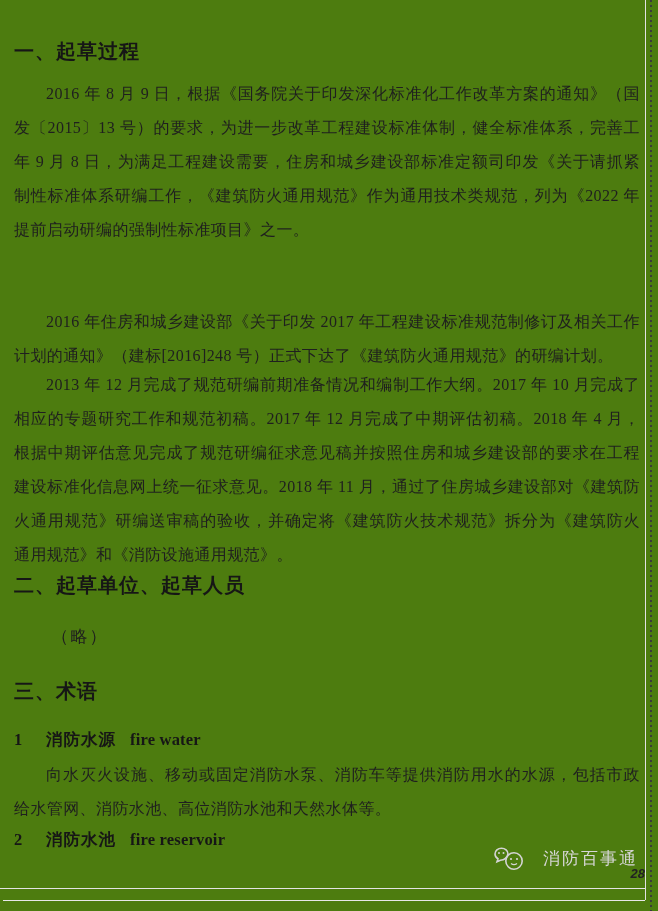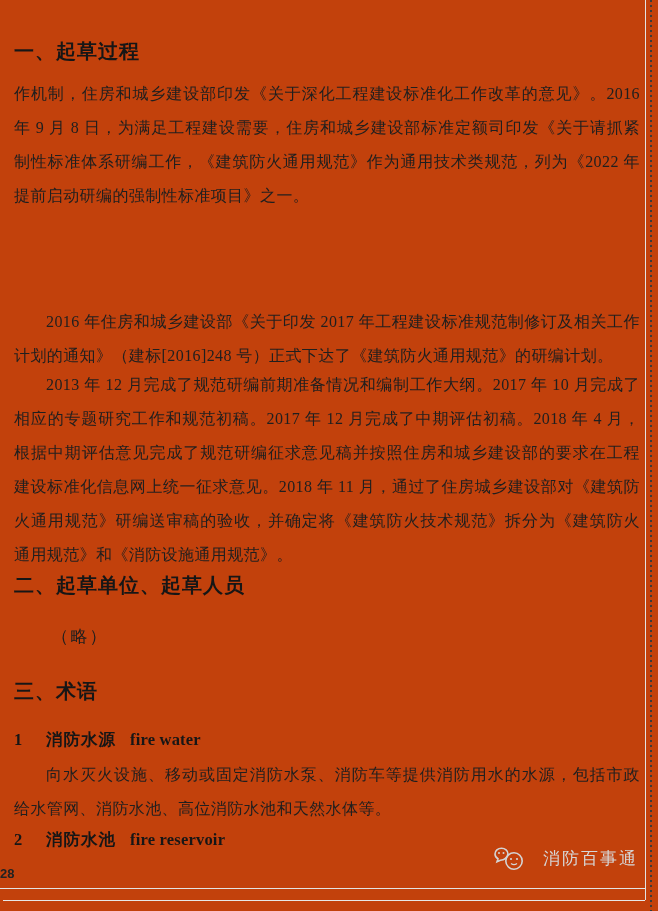--- a/index.html
+++ b/index.html
@@ -2,21 +2,21 @@
 <html><head>
 <meta charset="utf-8">
 <style>
   html,body{margin:0;padding:0;}
   body{
     width:658px;height:911px;overflow:hidden;
     background:#ffffff;
     font-family:"Liberation Serif","DejaVu Serif",serif;
     color:#1e1e1e;
   }
-  .screen{position:relative;width:658px;height:911px;background:#c2410c;}
+  .screen{position:relative;width:658px;height:911px;background:#4d7c0f;}
   .content{position:absolute;left:14px;top:0;width:626px;}
 
   .hd{
     position:absolute;left:0;width:626px;margin:0;
     font-size:20px;font-weight:bold;line-height:30px;color:#161616;
     letter-spacing:1px;
   }
   .para{position:absolute;left:0;width:626px;}
   .ln{
     font-size:16px;line-height:34px;color:#1f1f1f;
@@ -34,22 +34,23 @@
   .term{
     position:absolute;left:0;width:626px;
     font-size:16.5px;font-weight:bold;line-height:26px;color:#161616;
   }
   .term .tno{display:inline-block;width:32px;}
   .term .tcn{margin-right:14px;letter-spacing:1px;}
   .term .ten{letter-spacing:0.2px;}
 
   .footer-pagenum{
     position:absolute;left:0;top:866px;width:645px;
-    text-align:left;font-size:13px;font-weight:bold;color:#222;
+    text-align:right;font-size:13px;font-weight:bold;color:#222;
     font-family:"Liberation Sans","DejaVu Sans",sans-serif;
+    font-style:italic;
   }
 
   .wm{
     position:absolute;right:20px;top:847px;
     display:flex;gap:17px;
     color:#d6d6d6;font-size:17px;letter-spacing:2px;
     font-family:"Liberation Sans","DejaVu Sans",sans-serif;
   }
   .wm-icon{display:inline-flex;align-items:center;}
 
@@ -69,21 +70,22 @@
 </style>
 </head>
 <body>
 
 <div class="screen">
   <div class="content">
 
     <h2 class="hd" style="top:36px">一、起草过程</h2>
 
     <div class="para" style="top:77px">
-      <div class="ln just">作机制，住房和城乡建设部印发《关于深化工程建设标准化工作改革的意见》。2016</div>
+      <div class="ln just indent">2016 年 8 月 9 日，根据《国务院关于印发深化标准化工作改革方案的通知》（国</div>
+      <div class="ln just">发〔2015〕13 号）的要求，为进一步改革工程建设标准体制，健全标准体系，完善工</div>
       <div class="ln just">年 9 月 8 日，为满足工程建设需要，住房和城乡建设部标准定额司印发《关于请抓紧</div>
       <div class="ln just">制性标准体系研编工作，《建筑防火通用规范》作为通用技术类规范，列为《2022 年</div>
       <div class="ln">提前启动研编的强制性标准项目》之一。</div>
     </div>
 
     <div class="para" style="top:305px">
       <div class="ln just indent">2016 年住房和城乡建设部《关于印发 2017 年工程建设标准规范制修订及相关工作</div>
       <div class="ln">计划的通知》（建标[2016]248 号）正式下达了《建筑防火通用规范》的研编计划。</div>
     </div>
 

